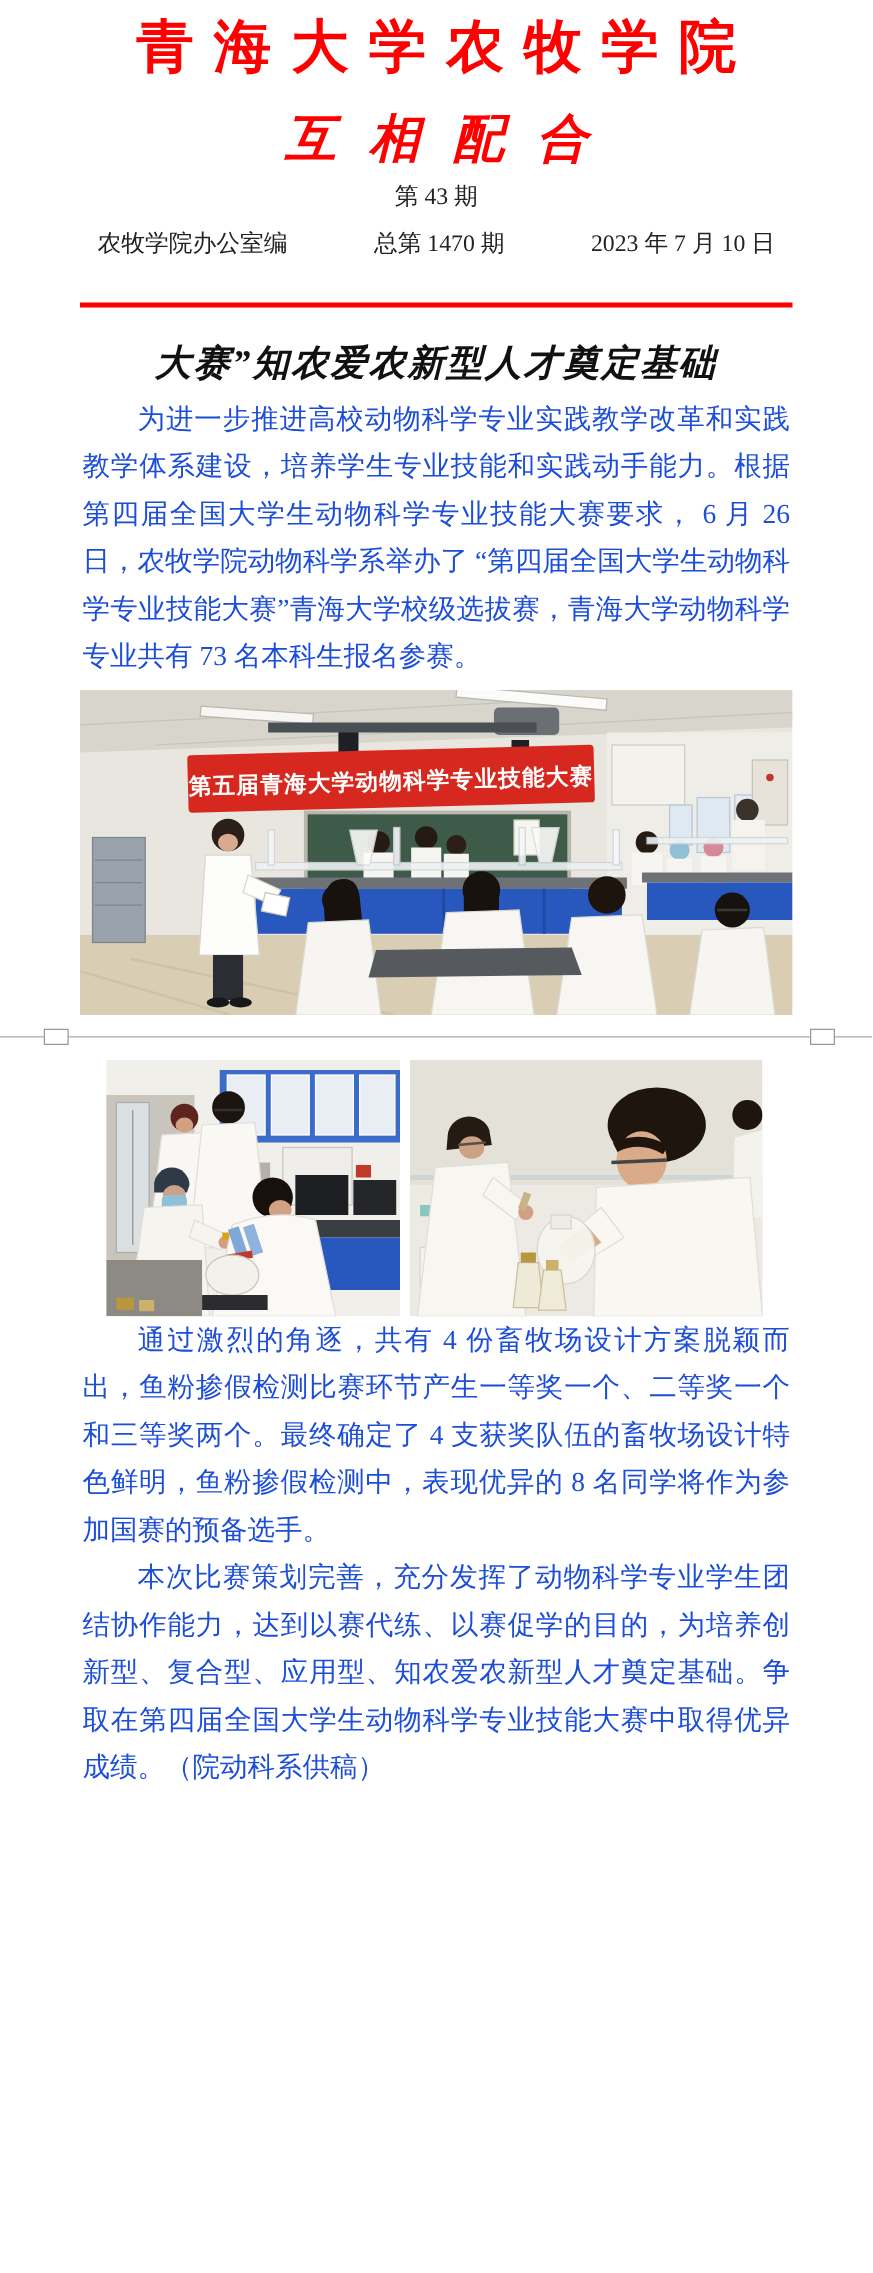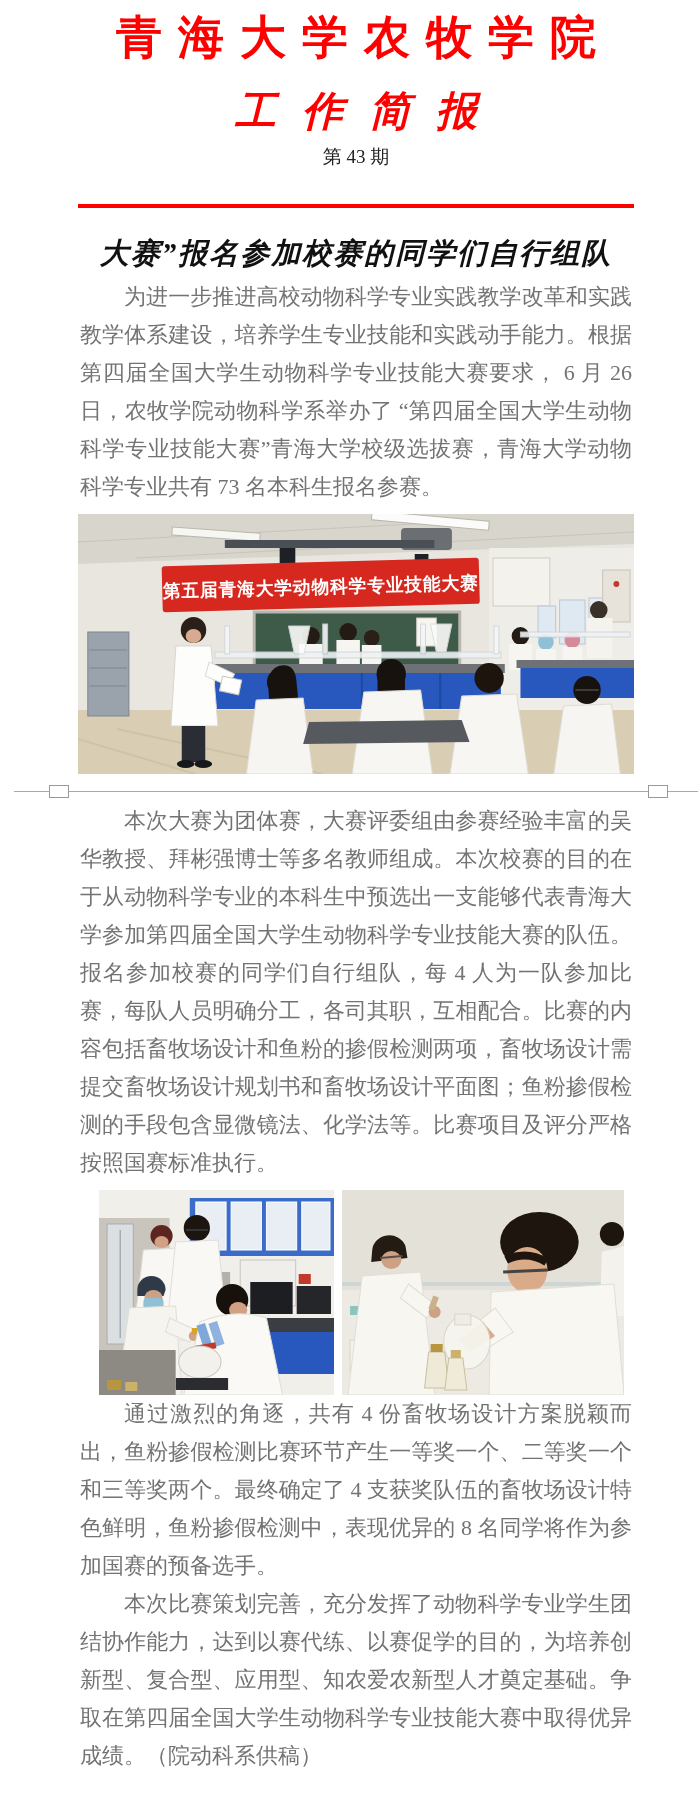--- a/index.html
+++ b/index.html
@@ -1,21 +1,20 @@
 <!DOCTYPE html>
 <html><head>
 <meta charset="utf-8">
 <style>
   * { margin:0; padding:0; box-sizing:border-box; }
   html,body { background:#ffffff; }
   .page {
     position:relative; width:698px; height:1818px; overflow:hidden;
     background:#ffffff; font-family:"Liberation Serif","DejaVu Serif",serif;
     color:#1a1a1a;
-    padding-left:14px;
   }
   .org-title {
     padding-top:10px; text-align:center; color:#ff0000;
     font-size:46px; font-weight:bold; letter-spacing:16px; padding-left:16px;
     line-height:56px; white-space:nowrap;
   }
   .bulletin-title {
     margin-top:20px; text-align:center; color:#ff0000;
     font-size:41px; font-weight:bold; font-style:italic;
     letter-spacing:26px; padding-left:26px; line-height:50px;
@@ -25,21 +24,21 @@
     margin:12px 78px 0 78px; display:flex; justify-content:space-between;
     font-size:19px; color:#222;
   }
   .red-divider { margin:34px 64px 0 64px; height:4px; background:#ff0000; }
   .article-title {
     margin-top:20px; text-align:center; font-size:29px; line-height:50px;
     font-weight:600; font-style:italic; color:#111; letter-spacing:2px;
   }
   p.body-para {
     margin:0 66px; font-size:22px; line-height:38px;
-    text-align:justify; text-indent:2em; color:#737373;
+    text-align:justify; text-indent:2em; color:#1d4ed8;
     font-family:"Liberation Serif","DejaVu Serif",serif;
   }
   .mt-first { margin-top:26px; }
   .photo-main { margin:8px 64px 0 64px; height:260px; }
   .photo-main svg, .strip svg { display:block; width:100%; height:100%; }
   .page-break { position:relative; height:20px; margin-top:8px; }
   .page-break .pb-line { position:absolute; left:0; right:0; top:9px; height:1px; background:#aaaaaa; }
   .page-break .pb-box { position:absolute; top:3px; width:20px; height:13px; border:1px solid #999; background:#fff; }
   .page-break .pb-box.left { left:35px; }
   .page-break .pb-box.right { right:30px; }
@@ -48,26 +47,31 @@
   .strip .ph-left { width:235px; height:205px; }
   .strip .ph-right { width:282px; height:205px; }
   .para3 { margin-top:12px; }
 </style>
 </head>
 <body>
 
 <div class="page">
 
   <div class="org-title">青海大学农牧学院</div>
-  <div class="bulletin-title">工作简报</div>
+  <div class="bulletin-title">互相配合</div>
   <div class="issue-line">第 43 期</div>
+  <div class="pub-row">
+    <span>农牧学院办公室编</span>
+    <span>总第 1470 期</span>
+    <span>2023 年 7 月 10 日</span>
+  </div>
   <div class="red-divider"></div>
 
   <div class="article-title">
-    <div>大赛”报名参加校赛的同学们自行组队</div>
+    <div>大赛”知农爱农新型人才奠定基础</div>
   </div>
 
   <p class="body-para mt-first">为进一步推进高校动物科学专业实践教学改革和实践教学体系建设，培养学生专业技能和实践动手能力。根据第四届全国大学生动物科学专业技能大赛要求， 6 月 26 日，农牧学院动物科学系举办了 “第四届全国大学生动物科学专业技能大赛”青海大学校级选拔赛，青海大学动物科学专业共有 73 名本科生报名参赛。</p>
 
   <div class="photo-main">
     <svg viewBox="0 0 568 260" preserveAspectRatio="none">
       <rect x="0" y="0" width="568" height="260" fill="#e9e6df"></rect>
       <polygon points="0,0 568,0 568,30 0,50" fill="#d8d5cd"></polygon>
       <line x1="60" y1="44" x2="568" y2="18" stroke="#c6c3bb" stroke-width="1"></line>
       <line x1="0" y1="28" x2="380" y2="8" stroke="#c6c3bb" stroke-width="1"></line>
@@ -158,21 +162,20 @@
       <polygon points="236,208 392,206 400,228 230,230" fill="#565a5f"></polygon>
     </svg>
   </div>
 
   <div class="page-break">
     <div class="pb-line"></div>
     <div class="pb-box left"></div>
     <div class="pb-box right"></div>
   </div>
 
-  <p class="body-para para2">本次大赛为团体赛，大赛评委组由参赛经验丰富的吴华教授、拜彬强博士等多名教师组成。本次校赛的目的在于从动物科学专业的本科生中预选出一支能够代表青海大学参加第四届全国大学生动物科学专业技能大赛的队伍。报名参加校赛的同学们自行组队，每 4 人为一队参加比赛，每队人员明确分工，各司其职，互相配合。比赛的内容包括畜牧场设计和鱼粉的掺假检测两项，畜牧场设计需提交畜牧场设计规划书和畜牧场设计平面图；鱼粉掺假检测的手段包含显微镜法、化学法等。比赛项目及评分严格按照国赛标准执行。</p>
 
   <div class="strip">
     <div class="ph-left">
       <svg viewBox="0 0 233 205" preserveAspectRatio="none">
         <rect width="233" height="205" fill="#f1efe9"></rect>
         <rect x="90" y="8" width="143" height="58" fill="#3b6cc9"></rect>
         <rect x="96" y="12" width="30" height="48" fill="#e9eef5" stroke="#ffffff"></rect>
         <rect x="131" y="12" width="30" height="48" fill="#e9eef5" stroke="#ffffff"></rect>
         <rect x="166" y="12" width="30" height="48" fill="#e9eef5" stroke="#ffffff"></rect>
         <rect x="201" y="12" width="28" height="48" fill="#e9eef5" stroke="#ffffff"></rect>

